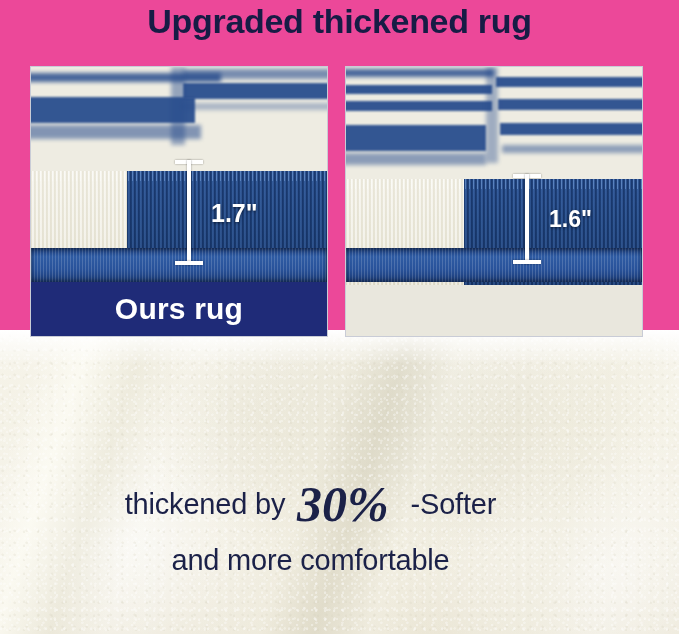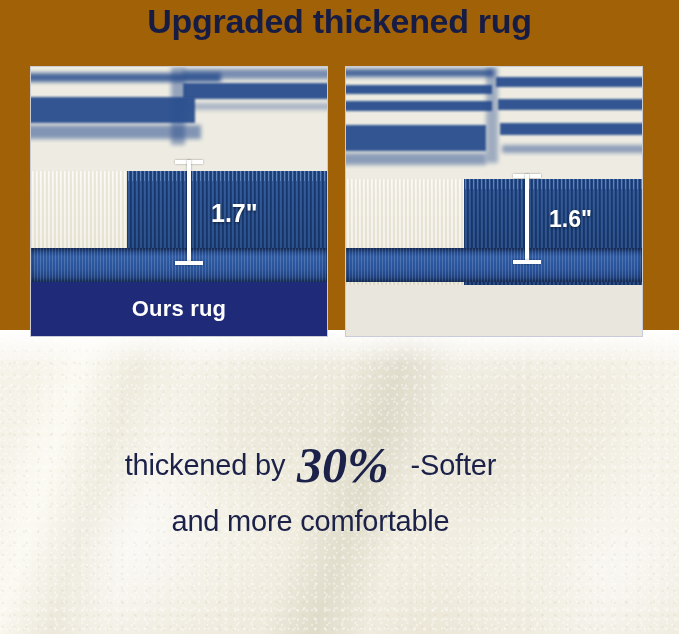--- a/index.html
+++ b/index.html
@@ -13,21 +13,21 @@
     overflow: hidden;
     font-family: "Liberation Sans", sans-serif;
     background: #ffffff;
   }
 
   #canvas {
     position: relative;
     width: 679px;
     height: 634px;
     overflow: hidden;
-    background: #a16207;
+    background: #ec4899;
   }
 
   
   .foam-bg {
     position: absolute;
     left: 0;
     top: 330px;
     width: 679px;
     height: 304px;
     overflow: hidden;
@@ -198,21 +198,21 @@
     position: absolute;
     left: 0; right: 0; bottom: 0;
     height: 54px;
     background: #1f2b78;
     display: flex;
     align-items: center;
     justify-content: center;
   }
   .caption-text {
     color: #ffffff;
-    font-size: 22px;
+    font-size: 30px;
     font-weight: 700;
     letter-spacing: .2px;
     font-family: "Liberation Sans", sans-serif;
   }
 
   
   .measure {
     position: absolute;
     pointer-events: none;
   }
@@ -247,21 +247,21 @@
     font-family: "Liberation Sans", sans-serif;
   }
   .measure-left  { left: 175px; top: 160px; height: 105px; width: 120px; }
   .measure-right { left: 513px; top: 174px; height: 90px;  width: 120px; }
   .measure-right .m-label { font-size: 23px; }
 
   
   .tagline {
     position: absolute;
     left: 0;
-    top: 440px;
+    top: 479px;
     width: 621px;
     text-align: center;
     color: #1b2148;
   }
   .tagline-line1 {
     font-size: 29px;
     font-weight: 400;
     letter-spacing: -0.2px;
     line-height: 1;
     white-space: nowrap;

